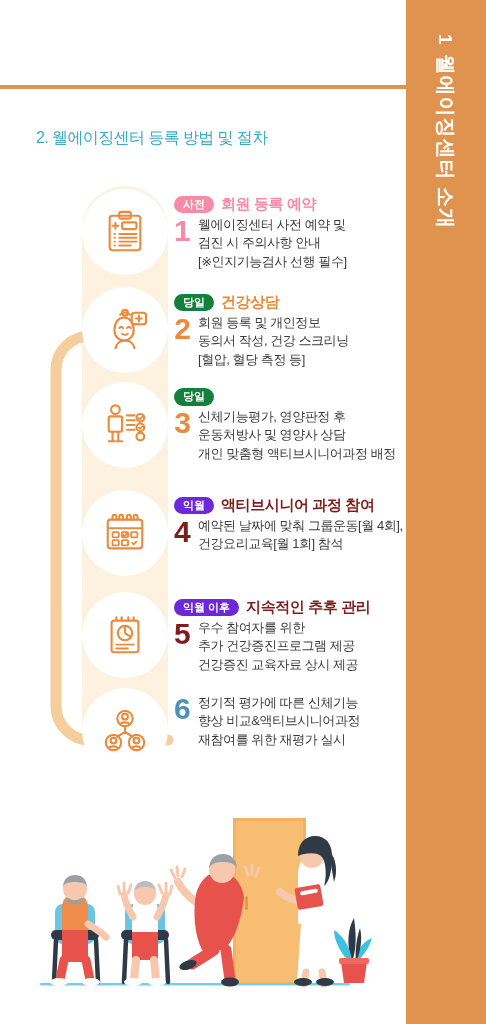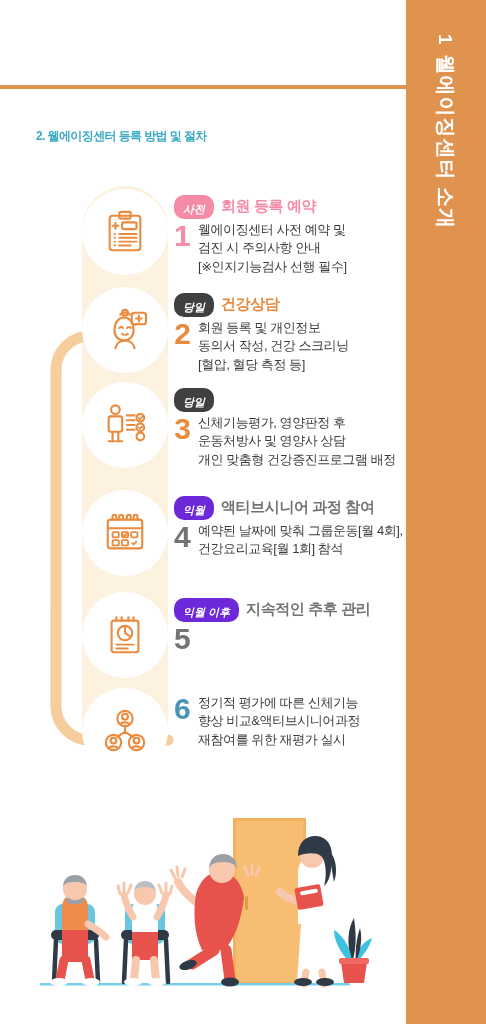--- a/index.html
+++ b/index.html
@@ -26,21 +26,21 @@
   .side-num{font-size:19px;font-weight:bold;margin-right:9px;}
 
   
   .top-rule{
     position:absolute;left:0;top:85px;width:406px;height:4px;background:#e0924f;
   }
 
   
   .title{
     position:absolute;left:36px;top:128px;width:360px;
-    font-size:12px;font-weight:bold;color:#3aa9c4;letter-spacing:-0.6px;
+    font-size:16px;font-weight:normal;color:#3aa9c4;letter-spacing:-0.6px;
     white-space:nowrap;
   }
 
   
   .track{
     position:absolute;left:82px;top:186px;width:86px;height:582px;
     background:#fdf1e0;border-radius:44px;
   }
 
   
@@ -49,41 +49,40 @@
   
   .steps{position:absolute;left:0;top:0;width:406px;height:1024px;}
   .step{position:absolute;left:82px;width:320px;}
   .icon-bub{
     position:absolute;left:0;top:0;width:86px;height:86px;border-radius:50%;
     background:#ffffff;display:flex;align-items:center;justify-content:center;
   }
   .step-body{position:absolute;left:92px;top:6px;width:300px;}
   .badge-row{display:flex;align-items:center;gap:7px;margin-bottom:2px;}
   .badge{
-    display:inline-block;padding:8px 9px 3px;border-radius:10px;
+    display:inline-block;padding:2px 9px 3px;border-radius:10px;
     font-size:11px;font-weight:bold;color:#ffffff;line-height:1.15;
     white-space:nowrap;
-    font-style:italic;
   }
   .badge-head{font-size:15px;font-weight:bold;white-space:nowrap;letter-spacing:-0.4px;}
   .txt-row{display:flex;align-items:flex-start;gap:7px;}
   .num{
     font-size:30px;font-weight:bold;line-height:0.92;width:17px;flex:0 0 17px;
     margin-top:1px;
   }
   .lines{font-size:13px;color:#3b3b3b;line-height:1.42;letter-spacing:-0.45px;}
   .lines div{white-space:nowrap;}
 
   
   .t-pink .badge{background:#f58ba6;}
   .t-pink .badge-head,.t-pink .num{color:#f58ba6;}
-  .t-orange .badge{background:#404040;}
+  .t-orange .badge{background:#15803d;}
   .t-orange .badge-head,.t-orange .num{color:#ea8a3c;text-align:center;}
   .t-green .badge{background:#6d28d9;}
-  .t-green .badge-head,.t-green .num{color:#737373;}
+  .t-green .badge-head,.t-green .num{color:#7f1d1d;}
   .t-blue .badge{background:#4a93b5;}
   .t-blue .badge-head,.t-blue .num{color:#4a93b5;}
 
   
   .footnote{
     position:absolute;left:62px;top:777px;width:340px;
     font-size:10.5px;color:#595959;letter-spacing:-0.4px;white-space:nowrap;
   }
 
   
@@ -196,21 +195,21 @@
       </div>
       <div class="step-body">
         <div class="badge-row">
           <span class="badge">당일</span>
         </div>
         <div class="txt-row">
           <div class="num">3</div>
           <div class="lines">
             <div>신체기능평가, 영양판정 후</div>
             <div>운동처방사 및 영양사 상담</div>
-            <div>개인 맞춤형 건강증진프로그램 배정</div>
+            <div>개인 맞춤형 액티브시니어과정 배정</div>
           </div>
         </div>
       </div>
     </div>
 
     <div class="step t-green" style="top:490px;">
       <div class="icon-bub">
         <svg width="46" height="46" viewBox="0 0 48 48">
           <rect x="6" y="10" width="36" height="30" rx="3" fill="none" stroke="#ea8a3c" stroke-width="2.2"></rect>
           <path d="M6 19h36" stroke="#ea8a3c" stroke-width="2.2"></path>
@@ -264,20 +263,25 @@
           </g>
         </svg>
       </div>
       <div class="step-body">
         <div class="badge-row">
           <span class="badge">익월 이후</span>
           <span class="badge-head">지속적인 추후 관리</span>
         </div>
         <div class="txt-row">
           <div class="num">5</div>
+          <div class="lines">
+            <div>우수 참여자를 위한</div>
+            <div>추가 건강증진프로그램 제공</div>
+            <div>건강증진 교육자료 상시 제공</div>
+          </div>
         </div>
       </div>
     </div>
 
     <div class="step t-blue" style="top:688px;">
       <div class="icon-bub">
         <svg width="46" height="46" viewBox="0 0 48 48">
           <g fill="none" stroke="#ea8a3c" stroke-width="2.2">
             <circle cx="24" cy="11" r="8"></circle>
             <circle cx="24" cy="9" r="3"></circle>

